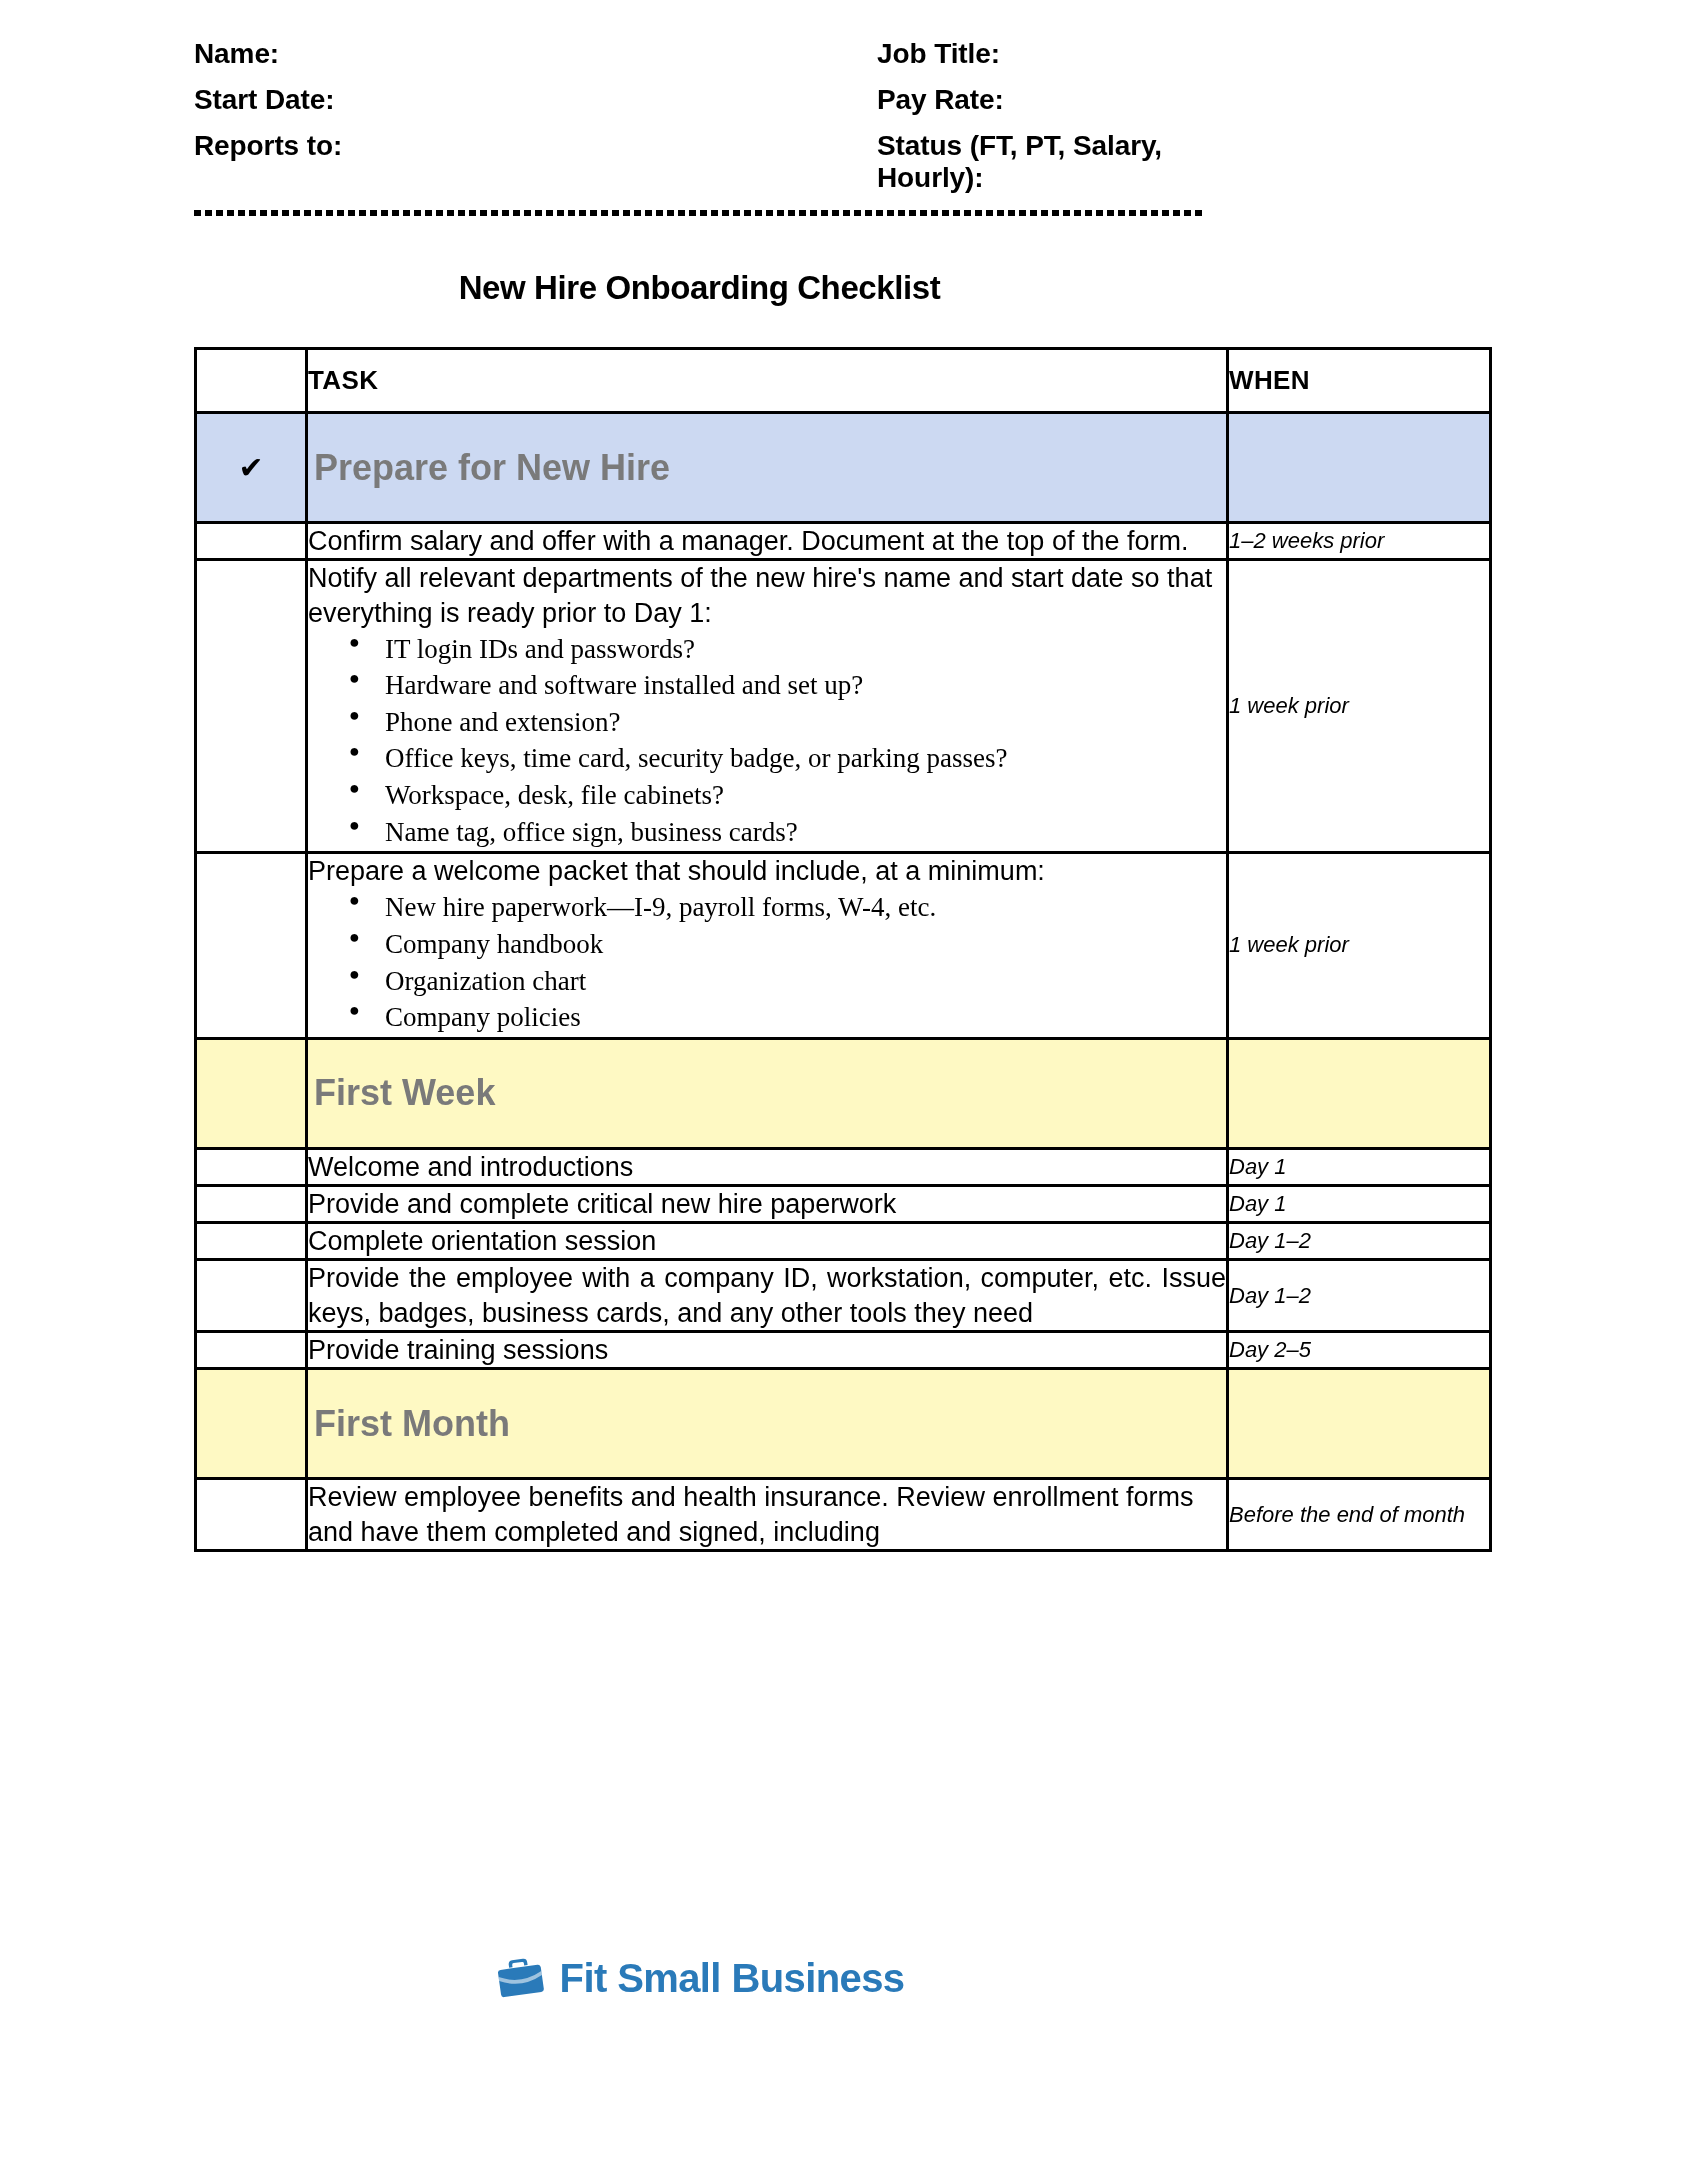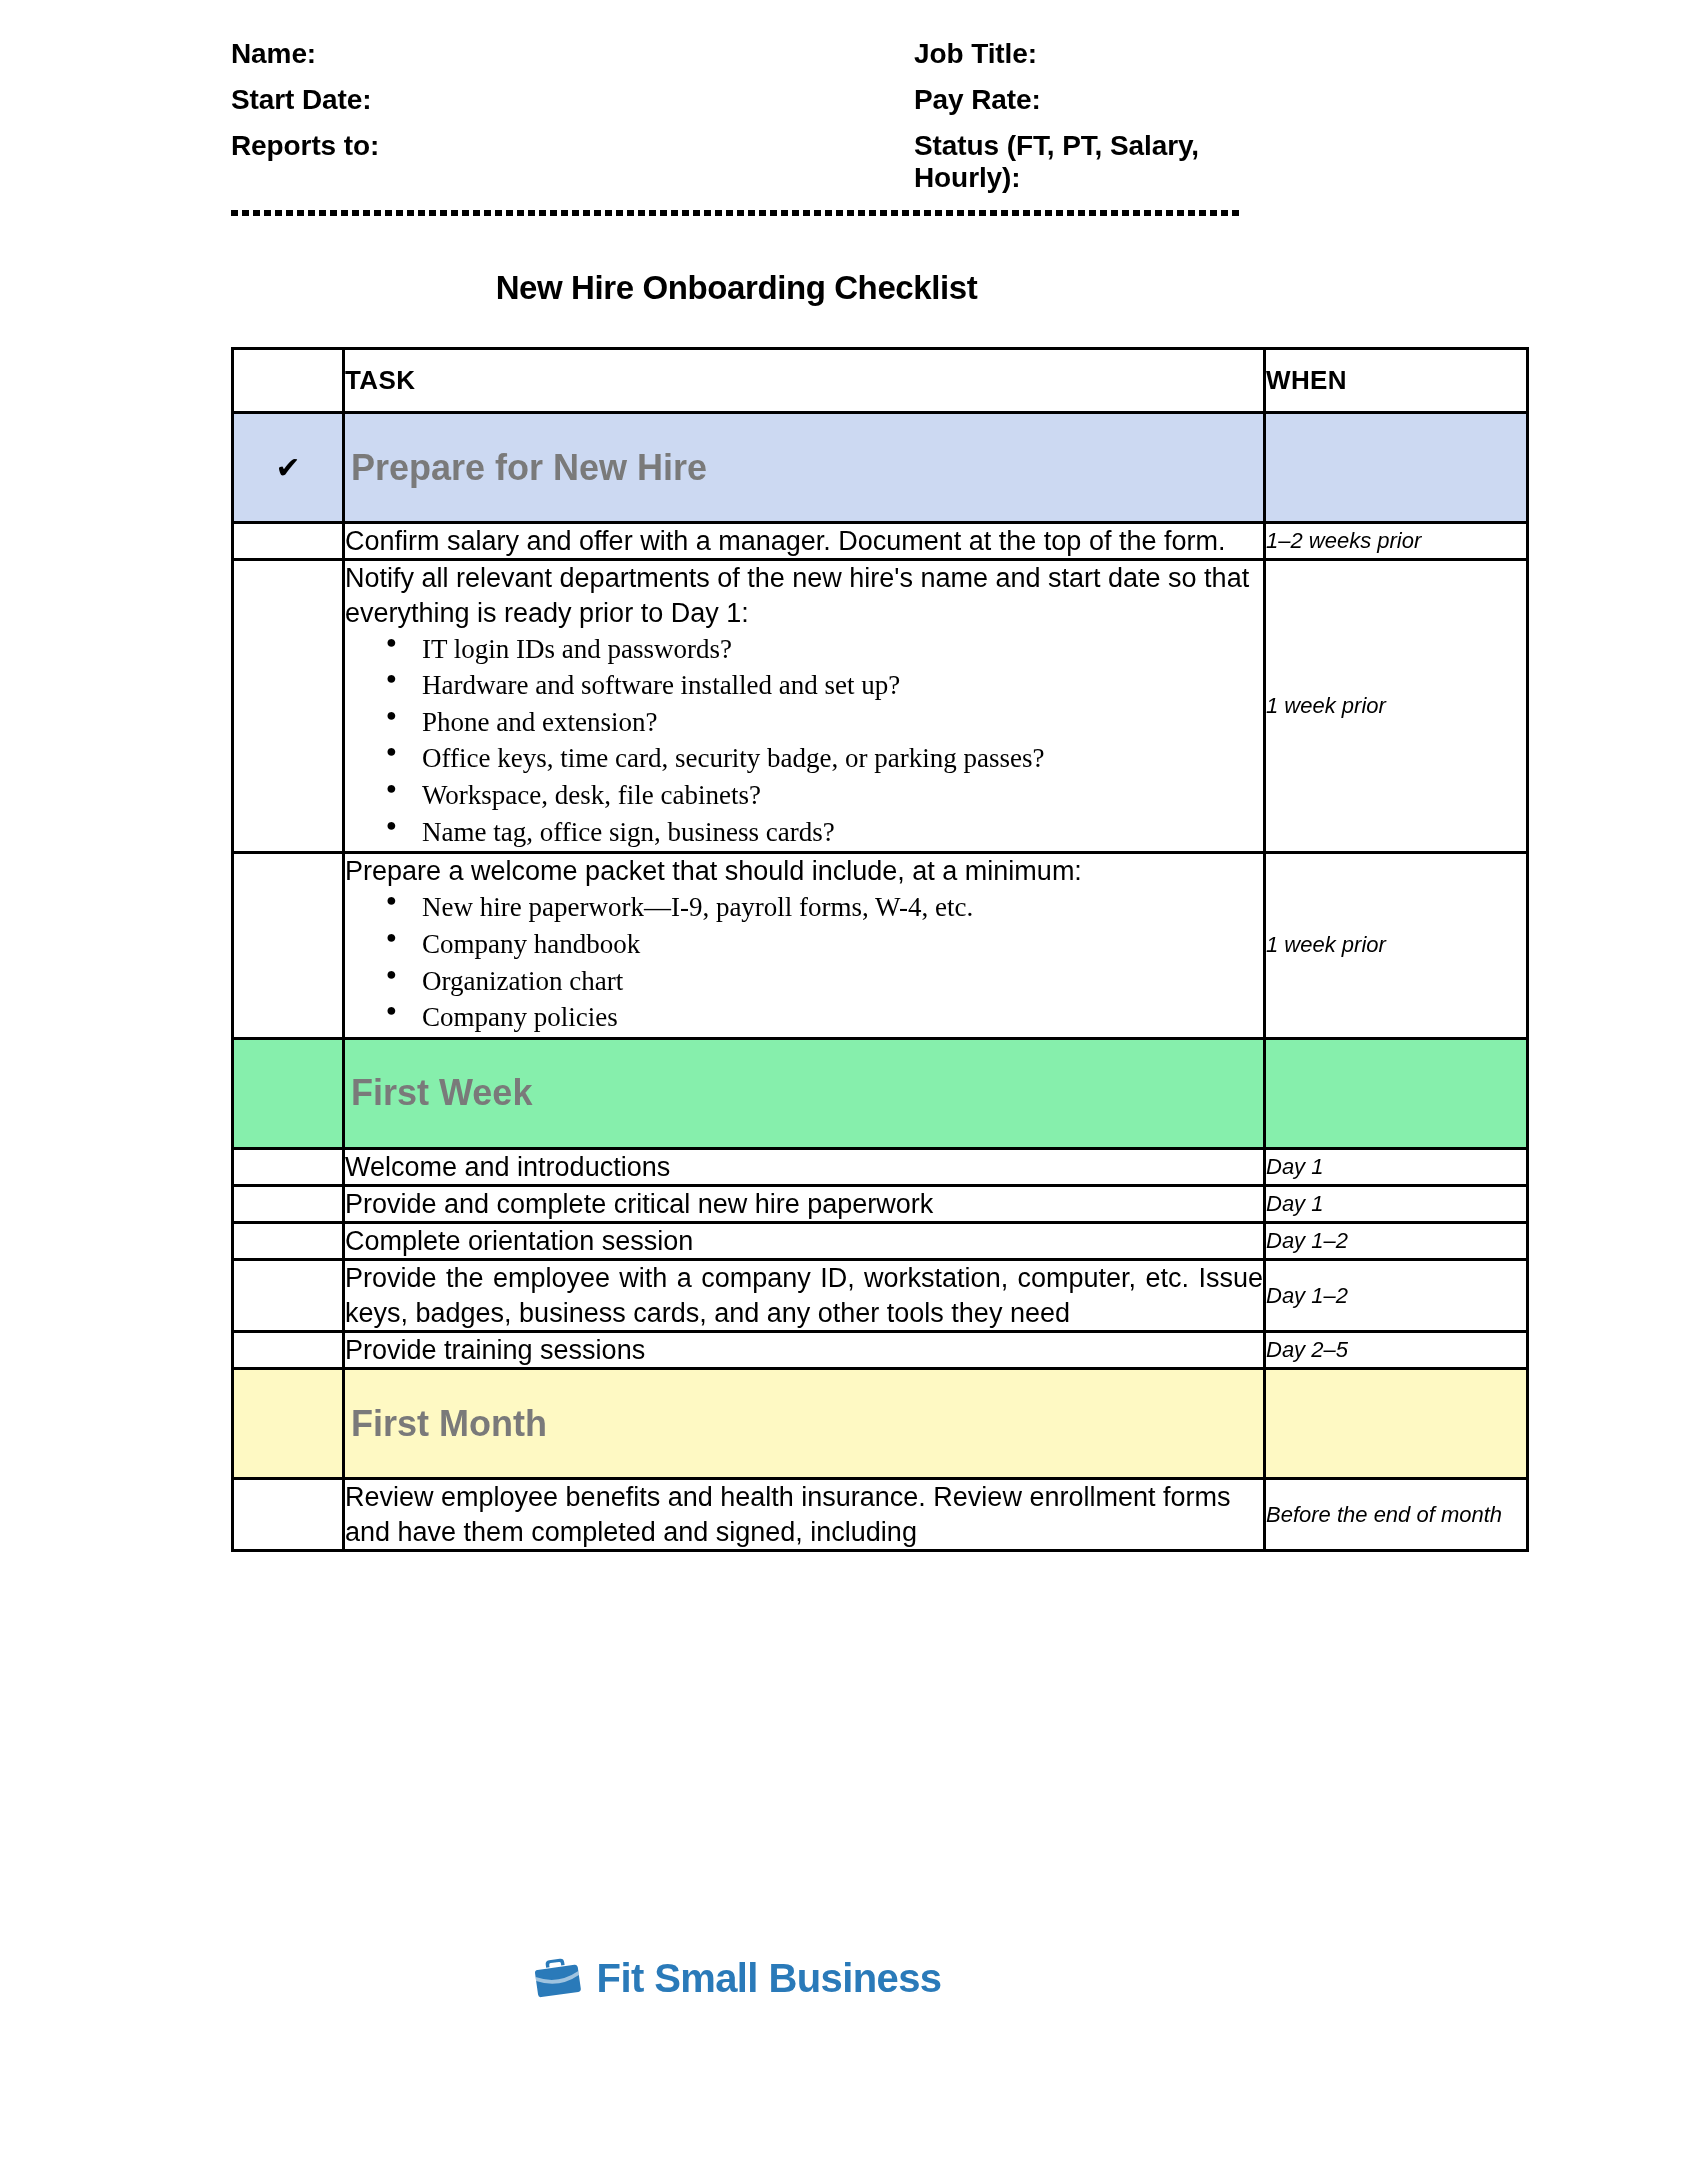--- a/index.html
+++ b/index.html
@@ -15,21 +15,20 @@
     position: relative;
     overflow: hidden;
   }
 
   .page {
     width: 1399px;
     height: 2178px;
     box-sizing: border-box;
     padding: 0;
     position: relative;
-    margin-left: 37px;
   }
 
   
   .header-block {
     padding: 38px 188px 0 194px;
   }
   .header-row {
     display: flex;
     align-items: baseline;
     margin-bottom: 14px;
@@ -123,21 +122,21 @@
     font-size: 36px;
     font-weight: bold;
     color: #7a7a7a;
     padding-left: 6px;
   }
   tr.section-row td.check-cell {
     vertical-align: middle;
   }
 
   .sec-blue  > td { background: #ccd9f2; }
-  .sec-green > td { background: #86efac; }
+  .sec-green > td { background: #fef9c3; }
   .sec-pink  > td { background: #fef9c3; }
 
   ul.task-list {
     margin: 2px 0 0 0;
     padding-left: 77px;
     list-style: none;
     font-family: Liberation Serif, serif;
   }
   ul.task-list li {
     position: relative;

